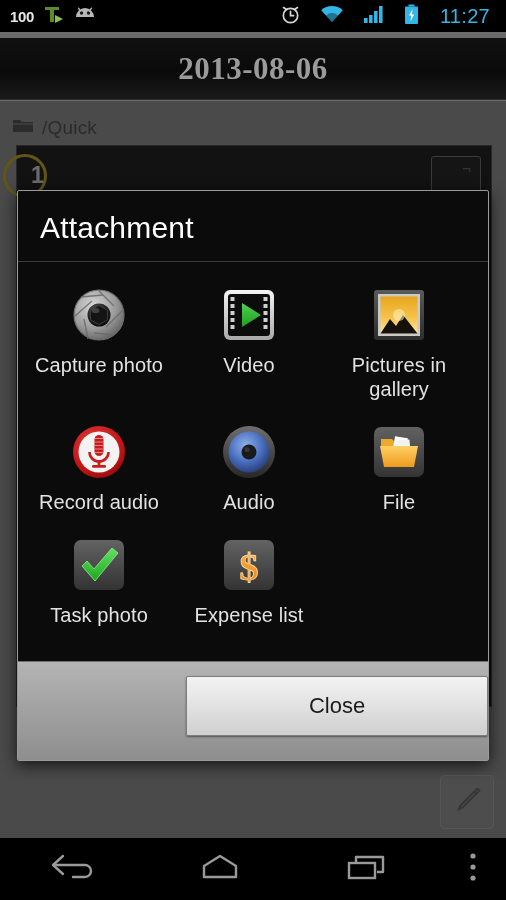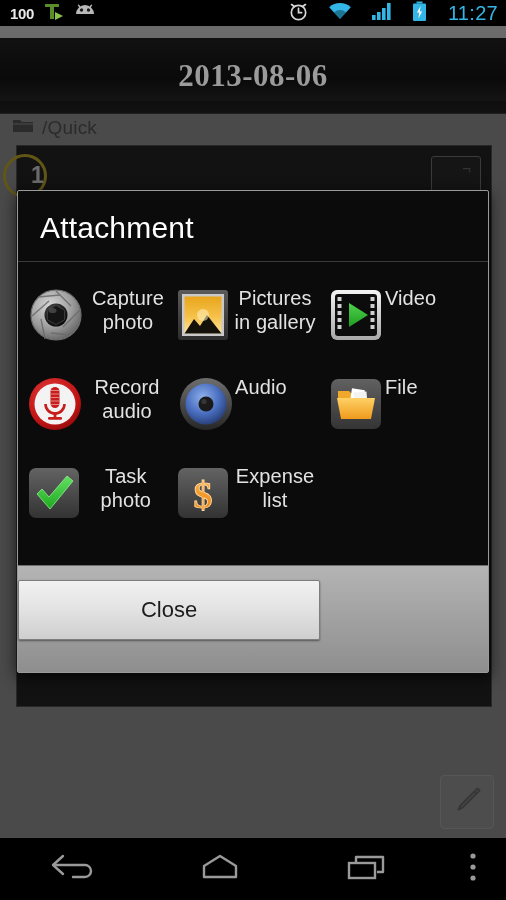--- a/index.html
+++ b/index.html
@@ -20,26 +20,26 @@
     height: 900px;
     background: #6b6b6b;
     overflow: hidden;
   }
 
   
   .statusbar {
     position: absolute;
     top: 0; left: 0;
     width: 506px;
-    height: 26px;
+    height: 32px;
     background: #000000;
     display: flex;
     align-items: center;
     box-sizing: border-box;
-    padding: 0 8px 0 10px;
+    padding: 0 16px 0 10px;
     z-index: 40;
     text-decoration: underline;
   }
   .sb-left { display: flex; align-items: center; gap: 9px; }
   .sb-right { display: flex; align-items: center; gap: 19px; margin-left: auto; }
   .sb-battnum {
     color: #e8e8e8;
     font-size: 15px;
     font-weight: bold;
     letter-spacing: -0.4px;
@@ -51,21 +51,21 @@
     letter-spacing: 0.3px;
     margin-left: 2px;
   }
   .ic { display: block; }
 
   
   .titlebar {
     position: absolute;
     top: 38px; left: 0;
     width: 506px;
-    height: 76px;
+    height: 62px;
     background: linear-gradient(to bottom, #111111 0%, #0a0a0a 55%, #1a1a1a 100%);
     border-bottom: 1px solid #2b2b2b;
     display: flex;
     align-items: center;
     justify-content: center;
     gap: 26px;
     box-sizing: border-box;
     z-index: 30;
   }
   .t-date {
@@ -225,41 +225,42 @@
     padding: 14px 6px 22px 6px;
   }
   .grid-row {
     display: flex;
   }
   .grid-cell {
     width: 148px;
     margin: 0 1px;
     padding: 10px 2px 12px 2px;
     display: flex;
-    flex-direction: row;
+    flex-direction: column;
+    align-items: center;
     box-sizing: border-box;
   }
   .cell-icon {
     width: 58px; height: 58px;
     display: flex; align-items: center; justify-content: center;
     margin-bottom: 9px;
   }
   .cell-label {
     color: #e2e2e2;
     font-size: 20px;
     line-height: 24px;
     text-align: center;
     letter-spacing: 0.1px;
   }
   .dlg-footer {
     background: linear-gradient(to bottom, #b4b4b4 0%, #8e8e8e 100%);
     border-top: 1px solid #6e6e6e;
-    padding: 14px 0 32px 0;
-    display: flex;
-    justify-content: flex-start;
+    padding: 14px 0 24px 0;
+    display: flex;
+    justify-content: flex-end;
   }
   .close-btn {
     width: 300px;
     height: 58px;
     border: 1px solid #7d7d7d;
     border-radius: 2px;
     background: linear-gradient(to bottom, #f2f2f2 0%, #e2e2e2 50%, #cfcfcf 100%);
     color: #1c1c1c;
     font-size: 22px;
     font-family: "Liberation Sans", sans-serif;
@@ -403,44 +404,20 @@
                   <path d="M18 53 L14 33"></path>
                 <path d="M5 30 L22 15"></path>
                   <path d="M11 11 L33 9"></path>
               </g>
               <circle cx="29" cy="29" r="11.5" fill="url(#gLens)"></circle>
               <polygon points="29,19.5 37.5,24.2 37.5,33.8 29,38.5 20.5,33.8 20.5,24.2" fill="#141414" stroke="#3b3b3b" stroke-width="1"></polygon>
               <ellipse cx="25.5" cy="24.5" rx="4" ry="2.6" fill="#6d6d6d" opacity="0.5"></ellipse>
             </svg>
           </span>
           <span class="cell-label">Capture photo</span>
-        </div>
-
-        <div class="grid-cell">
-          <span class="cell-icon">
-            <svg width="52" height="52" viewBox="0 0 52 52">
-              <defs>
-                <linearGradient id="gSky" x1="0" y1="0" x2="0" y2="1">
-                  <stop offset="0%" stop-color="#e8a51c"></stop>
-                  <stop offset="55%" stop-color="#f6c24a"></stop>
-                  <stop offset="100%" stop-color="#fde39b"></stop>
-                </linearGradient>
-                <linearGradient id="gFrm" x1="0" y1="0" x2="0" y2="1">
-                  <stop offset="0%" stop-color="#5a5a5a"></stop>
-                  <stop offset="100%" stop-color="#2d2d2d"></stop>
-                </linearGradient>
-              </defs>
-              <rect x="1" y="1" width="50" height="50" rx="3" fill="url(#gFrm)"></rect>
-              <rect x="5" y="5" width="42" height="42" fill="#c9c9c9"></rect>
-              <rect x="7.5" y="7.5" width="37" height="37" fill="url(#gSky)"></rect>
-              <path d="M7.5 44.5 L17 30 L23 37 L30 26 L44.5 44.5 Z" fill="#14110a"></path>
-              <circle cx="26" cy="26" r="6" fill="#fff3c4" opacity="0.55"></circle>
-            </svg>
-          </span>
-          <span class="cell-label">Pictures in gallery</span>
         </div>
 
         <div class="grid-cell">
           <span class="cell-icon">
             <svg width="52" height="52" viewBox="0 0 52 52">
               <defs>
                 <linearGradient id="gSil" x1="0" y1="0" x2="0" y2="1">
                   <stop offset="0%" stop-color="#f4f4f4"></stop>
                   <stop offset="100%" stop-color="#a8a8a8"></stop>
                 </linearGradient>
@@ -461,20 +438,44 @@
                   <rect x="40.5" y="15" width="4" height="4"></rect>
                 <rect x="40.5" y="22" width="4" height="4"></rect>
                   <rect x="40.5" y="29" width="4" height="4"></rect>
                 <rect x="40.5" y="36" width="4" height="4"></rect>
               </g>
               <path d="M19 14 L38 26 L19 38 Z" fill="url(#gPly)"></path>
             </svg>
           </span>
           <span class="cell-label">Video</span>
         </div>
+
+        <div class="grid-cell">
+          <span class="cell-icon">
+            <svg width="52" height="52" viewBox="0 0 52 52">
+              <defs>
+                <linearGradient id="gSky" x1="0" y1="0" x2="0" y2="1">
+                  <stop offset="0%" stop-color="#e8a51c"></stop>
+                  <stop offset="55%" stop-color="#f6c24a"></stop>
+                  <stop offset="100%" stop-color="#fde39b"></stop>
+                </linearGradient>
+                <linearGradient id="gFrm" x1="0" y1="0" x2="0" y2="1">
+                  <stop offset="0%" stop-color="#5a5a5a"></stop>
+                  <stop offset="100%" stop-color="#2d2d2d"></stop>
+                </linearGradient>
+              </defs>
+              <rect x="1" y="1" width="50" height="50" rx="3" fill="url(#gFrm)"></rect>
+              <rect x="5" y="5" width="42" height="42" fill="#c9c9c9"></rect>
+              <rect x="7.5" y="7.5" width="37" height="37" fill="url(#gSky)"></rect>
+              <path d="M7.5 44.5 L17 30 L23 37 L30 26 L44.5 44.5 Z" fill="#14110a"></path>
+              <circle cx="26" cy="26" r="6" fill="#fff3c4" opacity="0.55"></circle>
+            </svg>
+          </span>
+          <span class="cell-label">Pictures in gallery</span>
+        </div>
       </div>
 
       <div class="grid-row">
 
         <div class="grid-cell">
           <span class="cell-icon">
             <svg width="56" height="56" viewBox="0 0 56 56">
               <defs>
                 <radialGradient id="gRed" cx="40%" cy="32%" r="78%">
                   <stop offset="0%" stop-color="#e23a3a"></stop>

